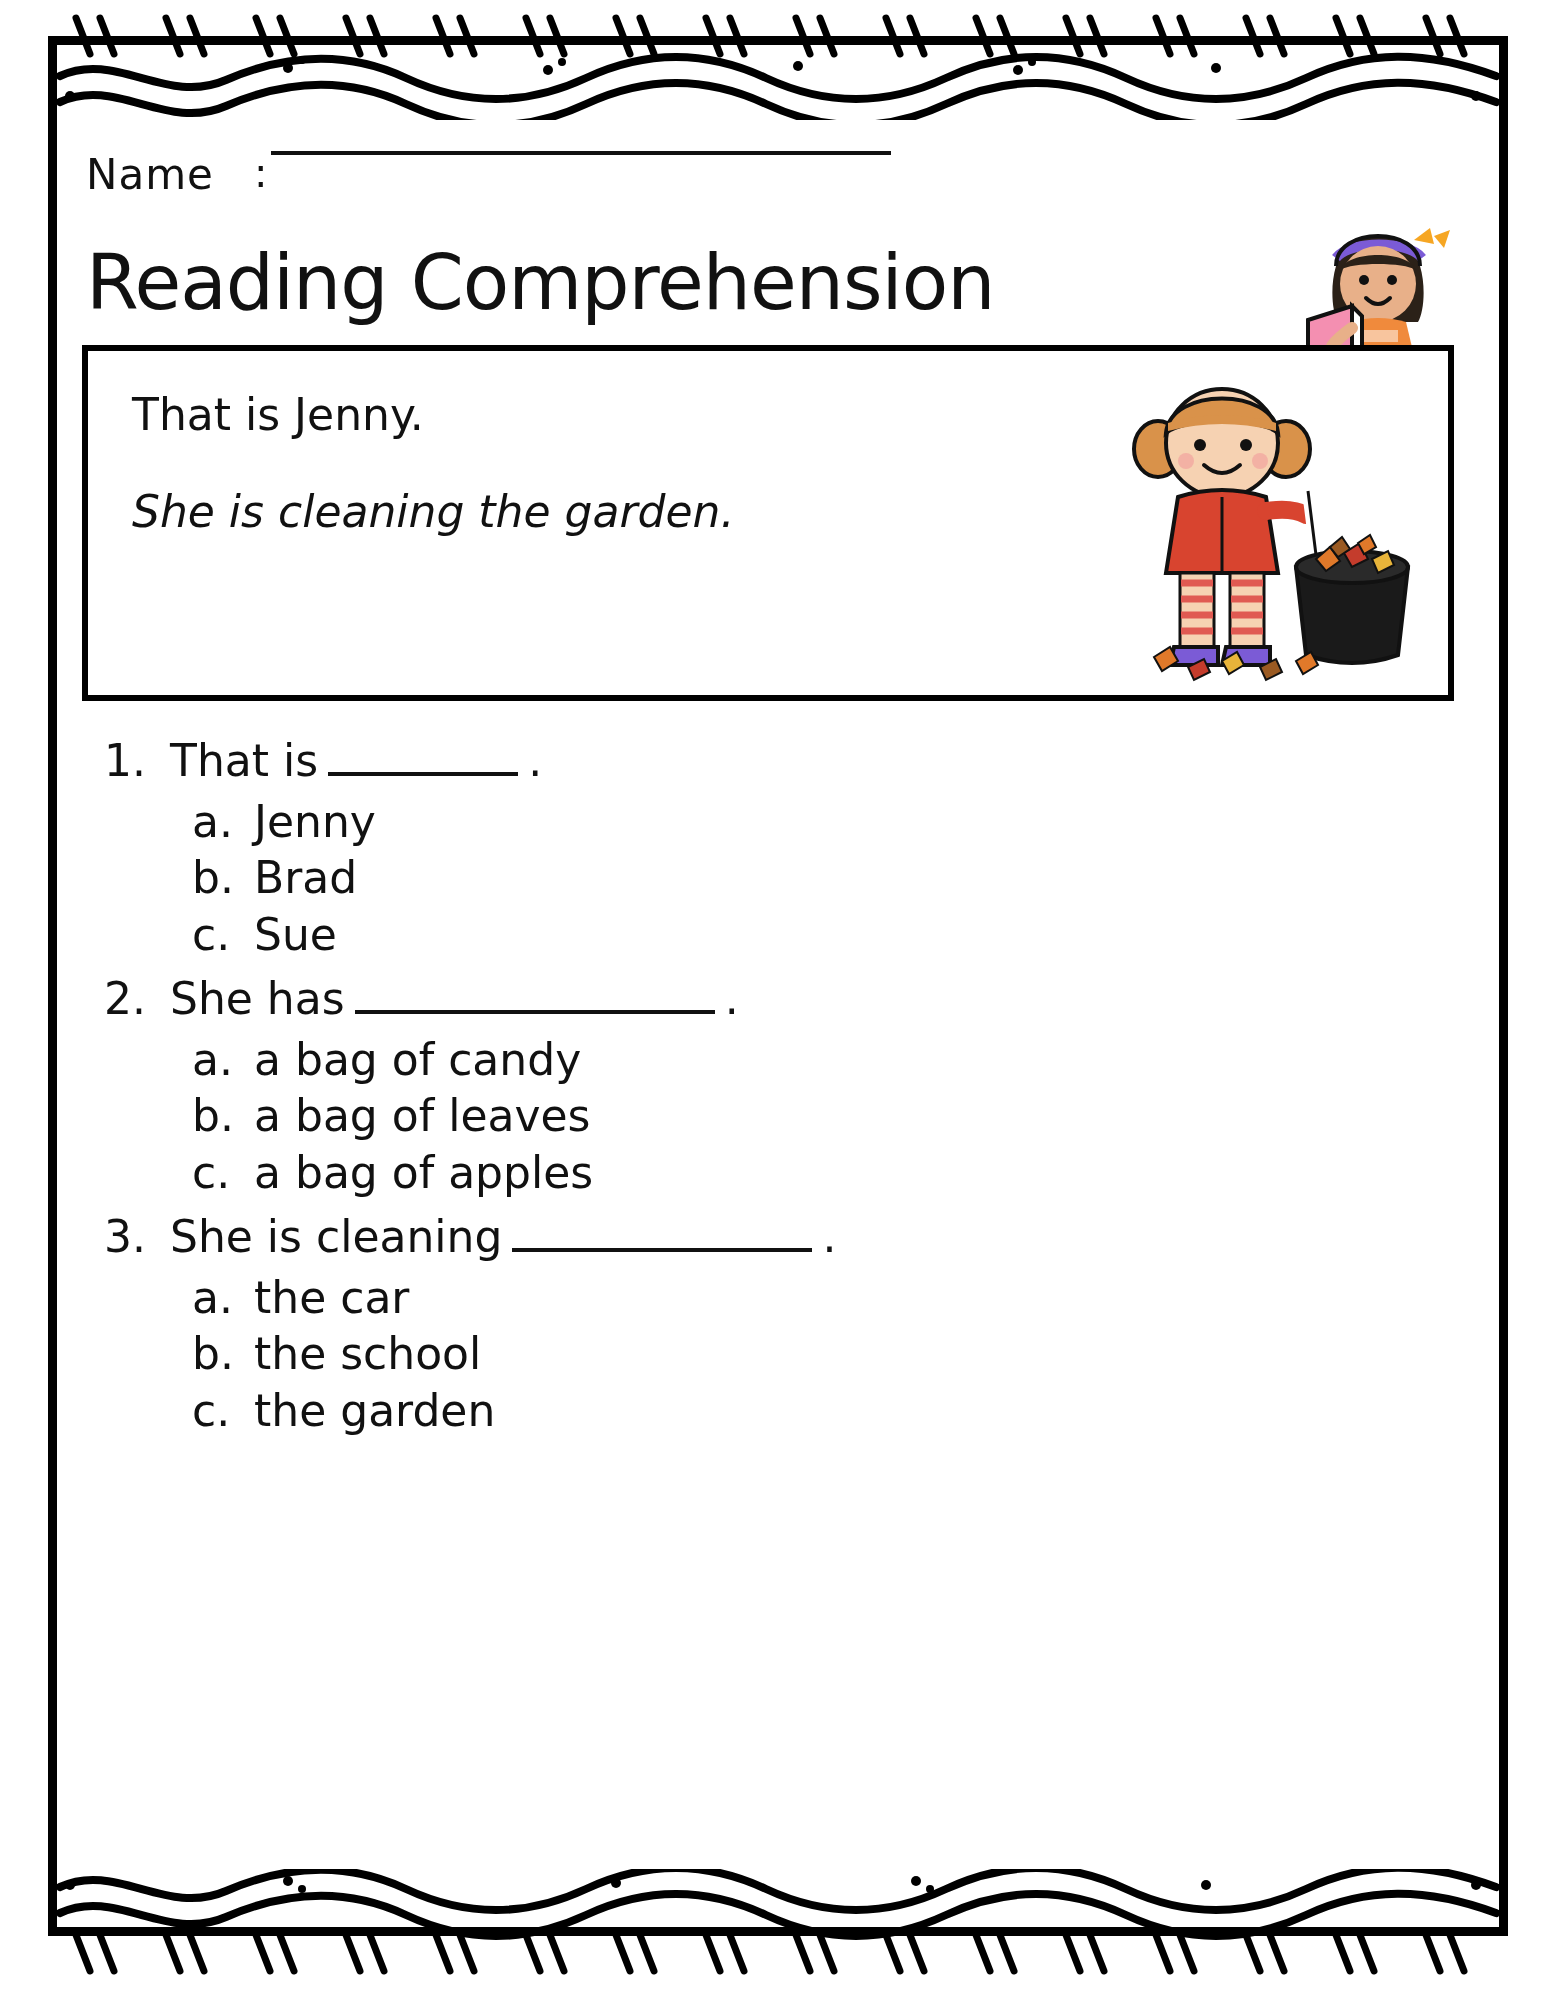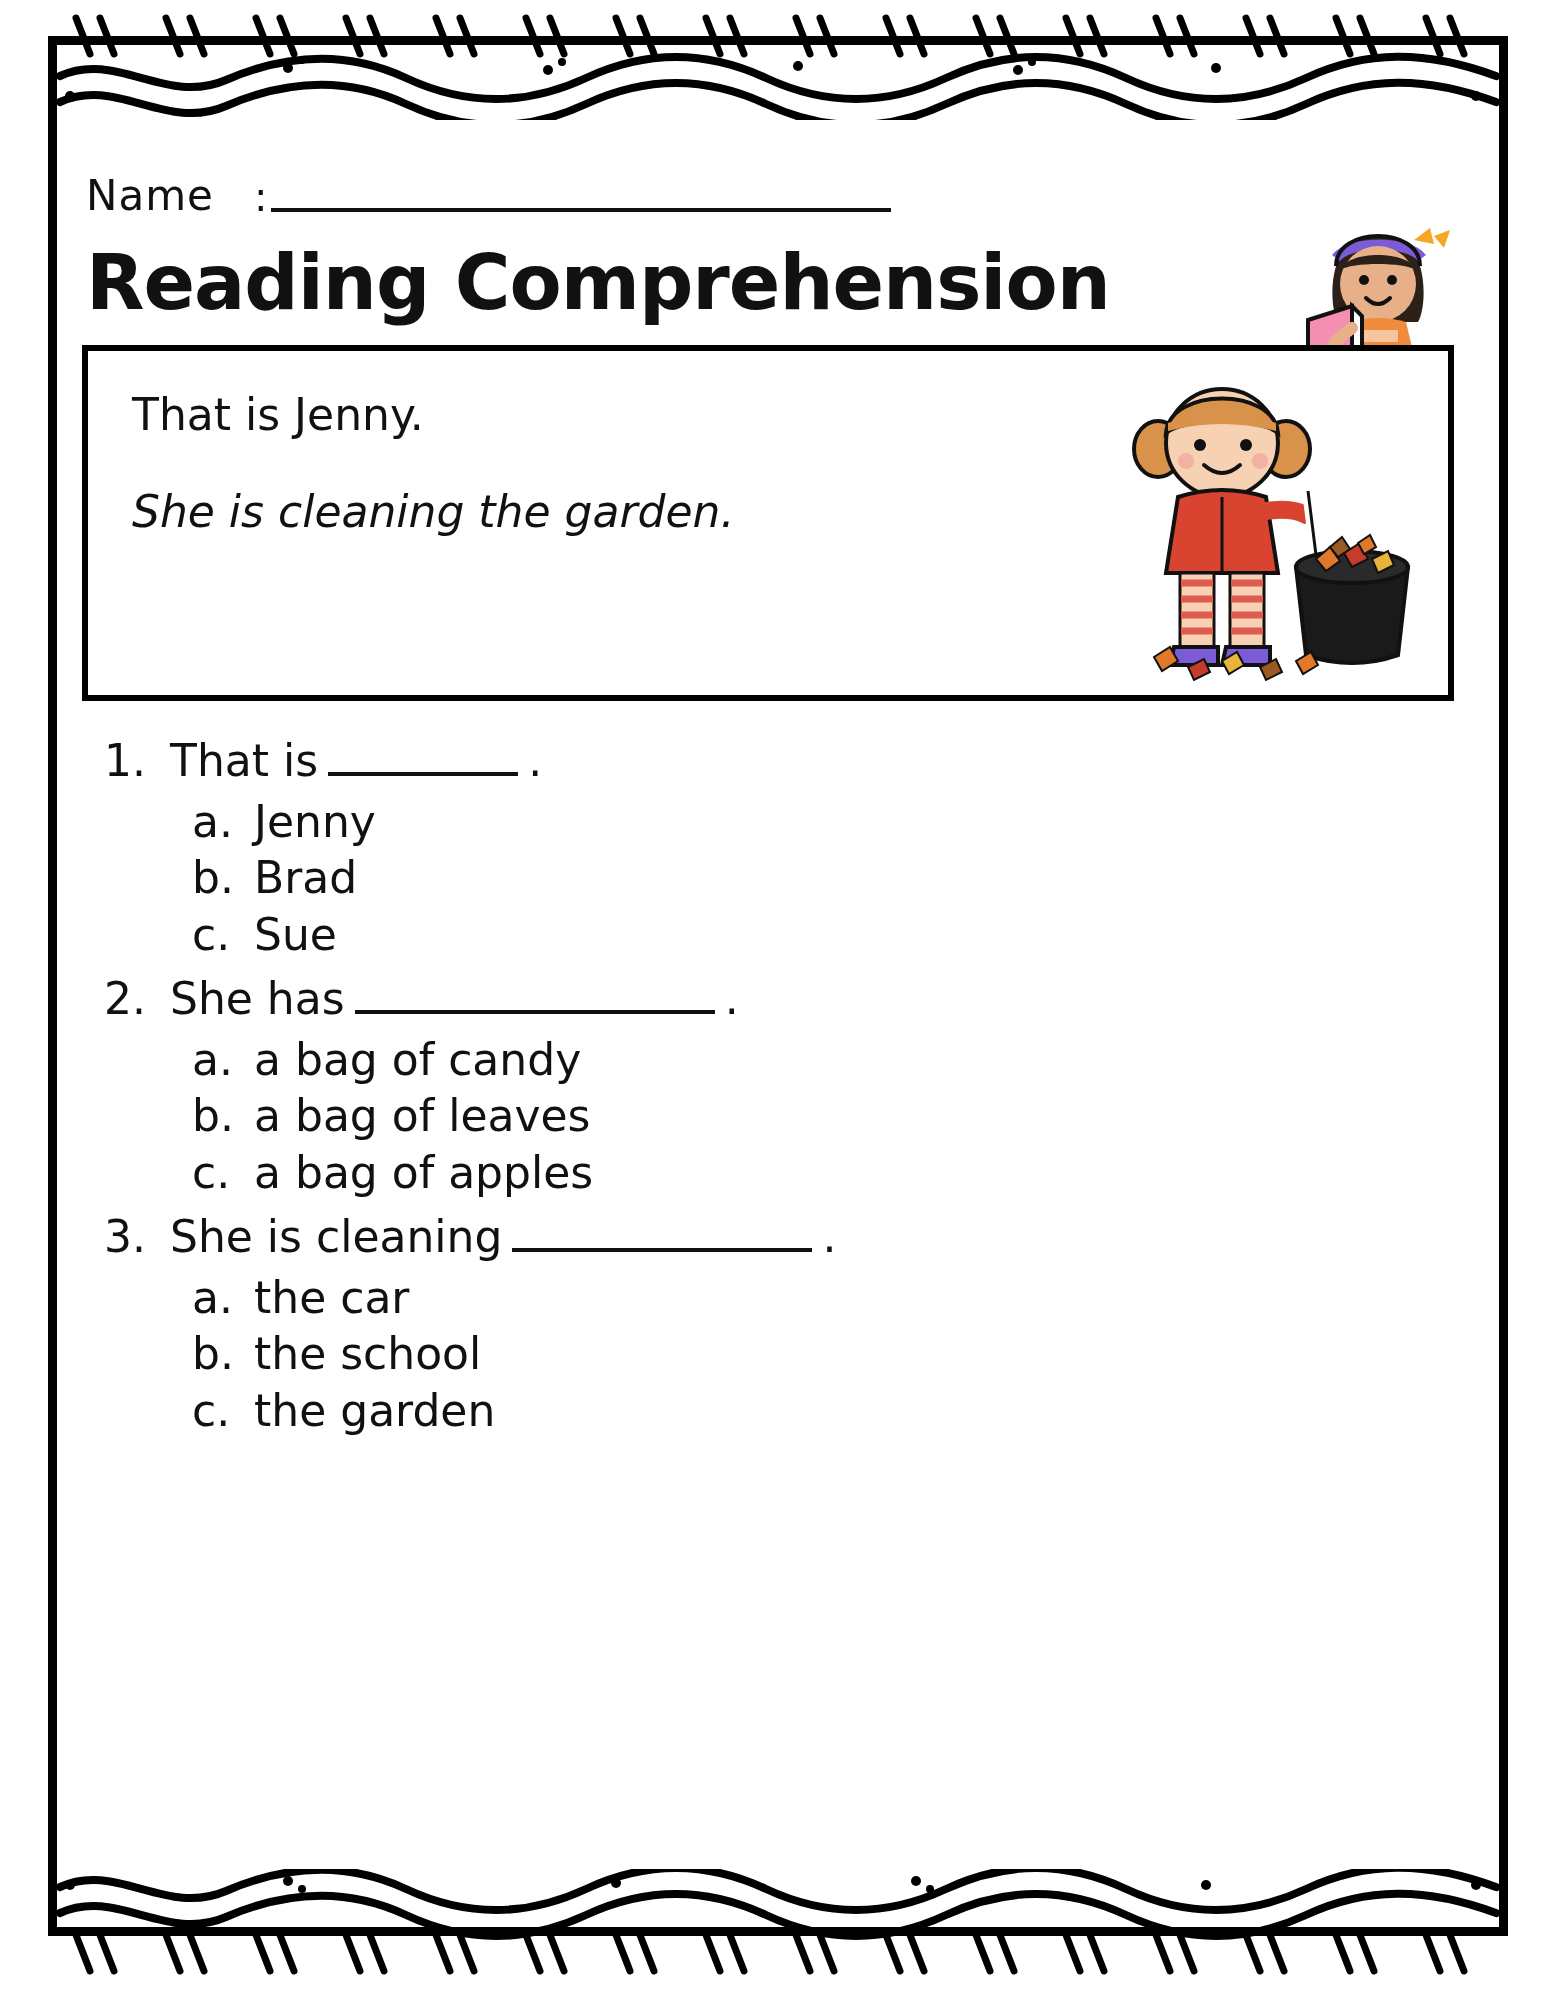--- a/index.html
+++ b/index.html
@@ -48,21 +48,20 @@
   .content {
     position: absolute;
     left: 78px;
     top: 150px;
     width: 1400px;
   }
 
   
   .name-row {
     display: flex;
-    align-items: flex-end;
     height: 70px;
     padding-left: 8px;
   }
   .name-label {
     font-family: "DejaVu Sans", sans-serif;
     font-size: 42px;
     letter-spacing: 1px;
     color: #111;
     font-weight: 400;
   }
@@ -77,21 +76,21 @@
     width: 620px;
     border-bottom: 4px solid #111;
     height: 1px;
     margin-bottom: 8px;
   }
 
   
   .title {
     font-family: "DejaVu Sans", sans-serif;
     font-size: 76px;
-    font-weight: 700;
+    font-weight: 400;
     letter-spacing: -1px;
     color: #111;
     margin-top: 18px;
     margin-left: 8px;
     white-space: nowrap;
   }
 
   
   .passage-box {
     position: relative;

